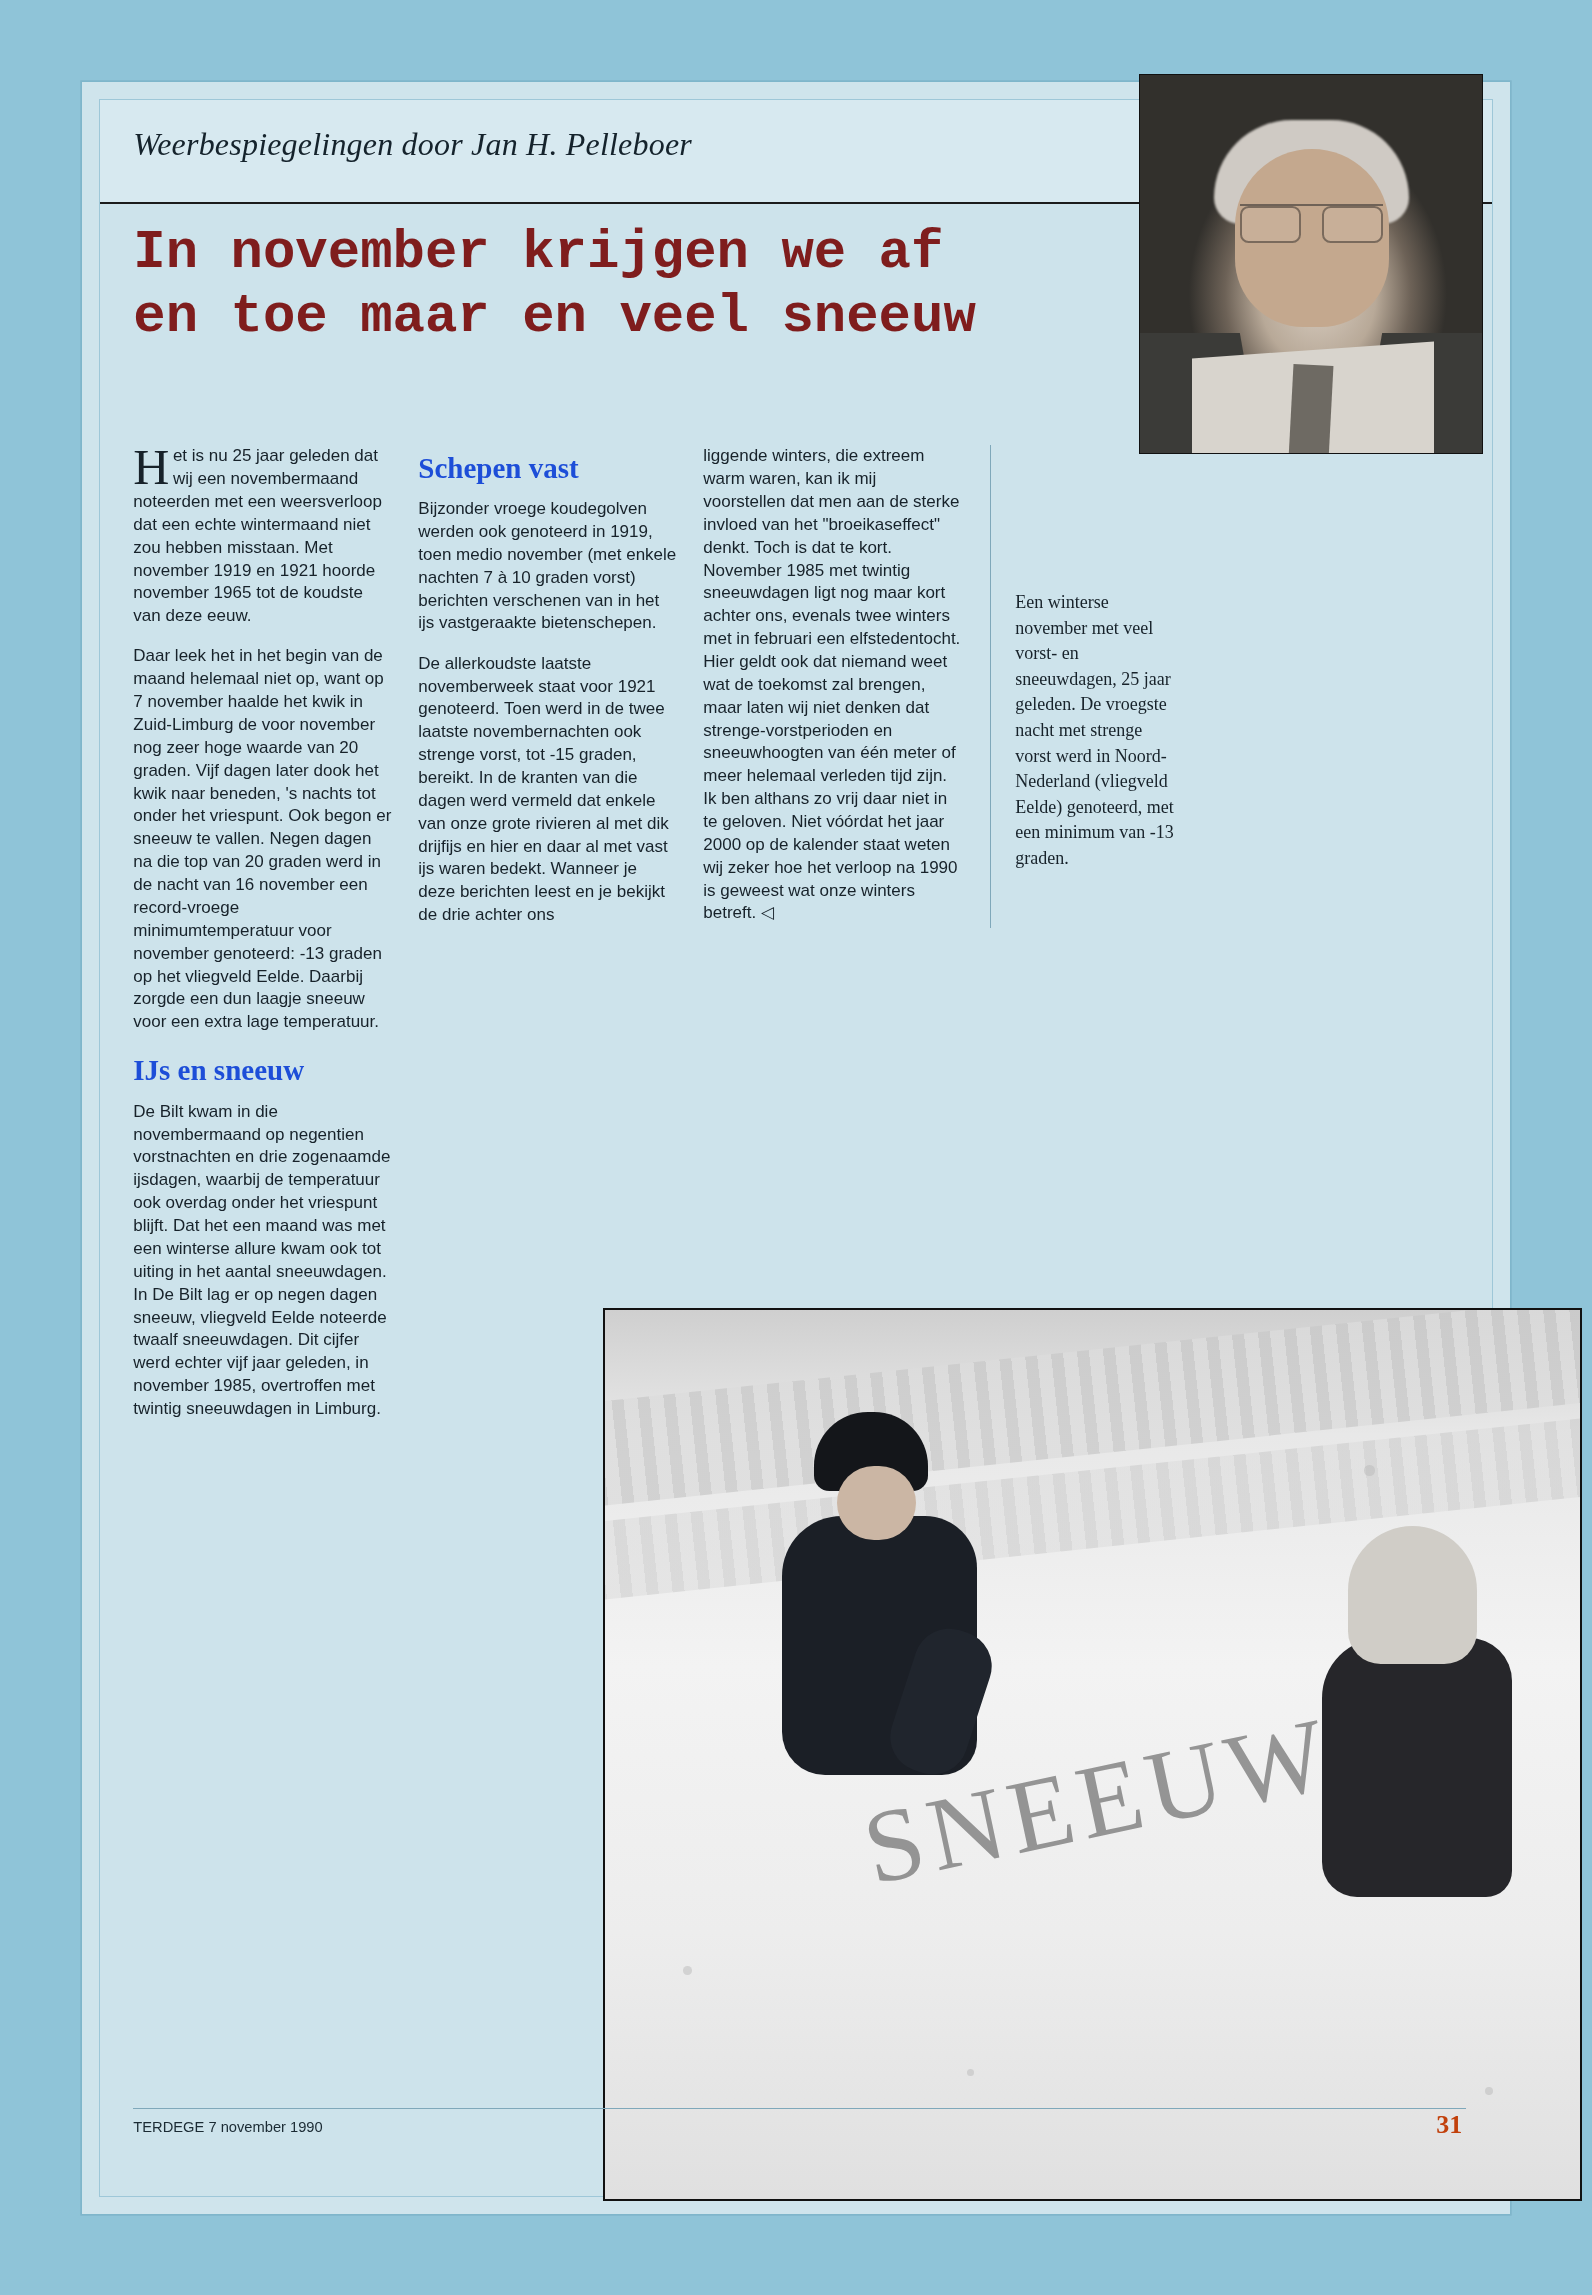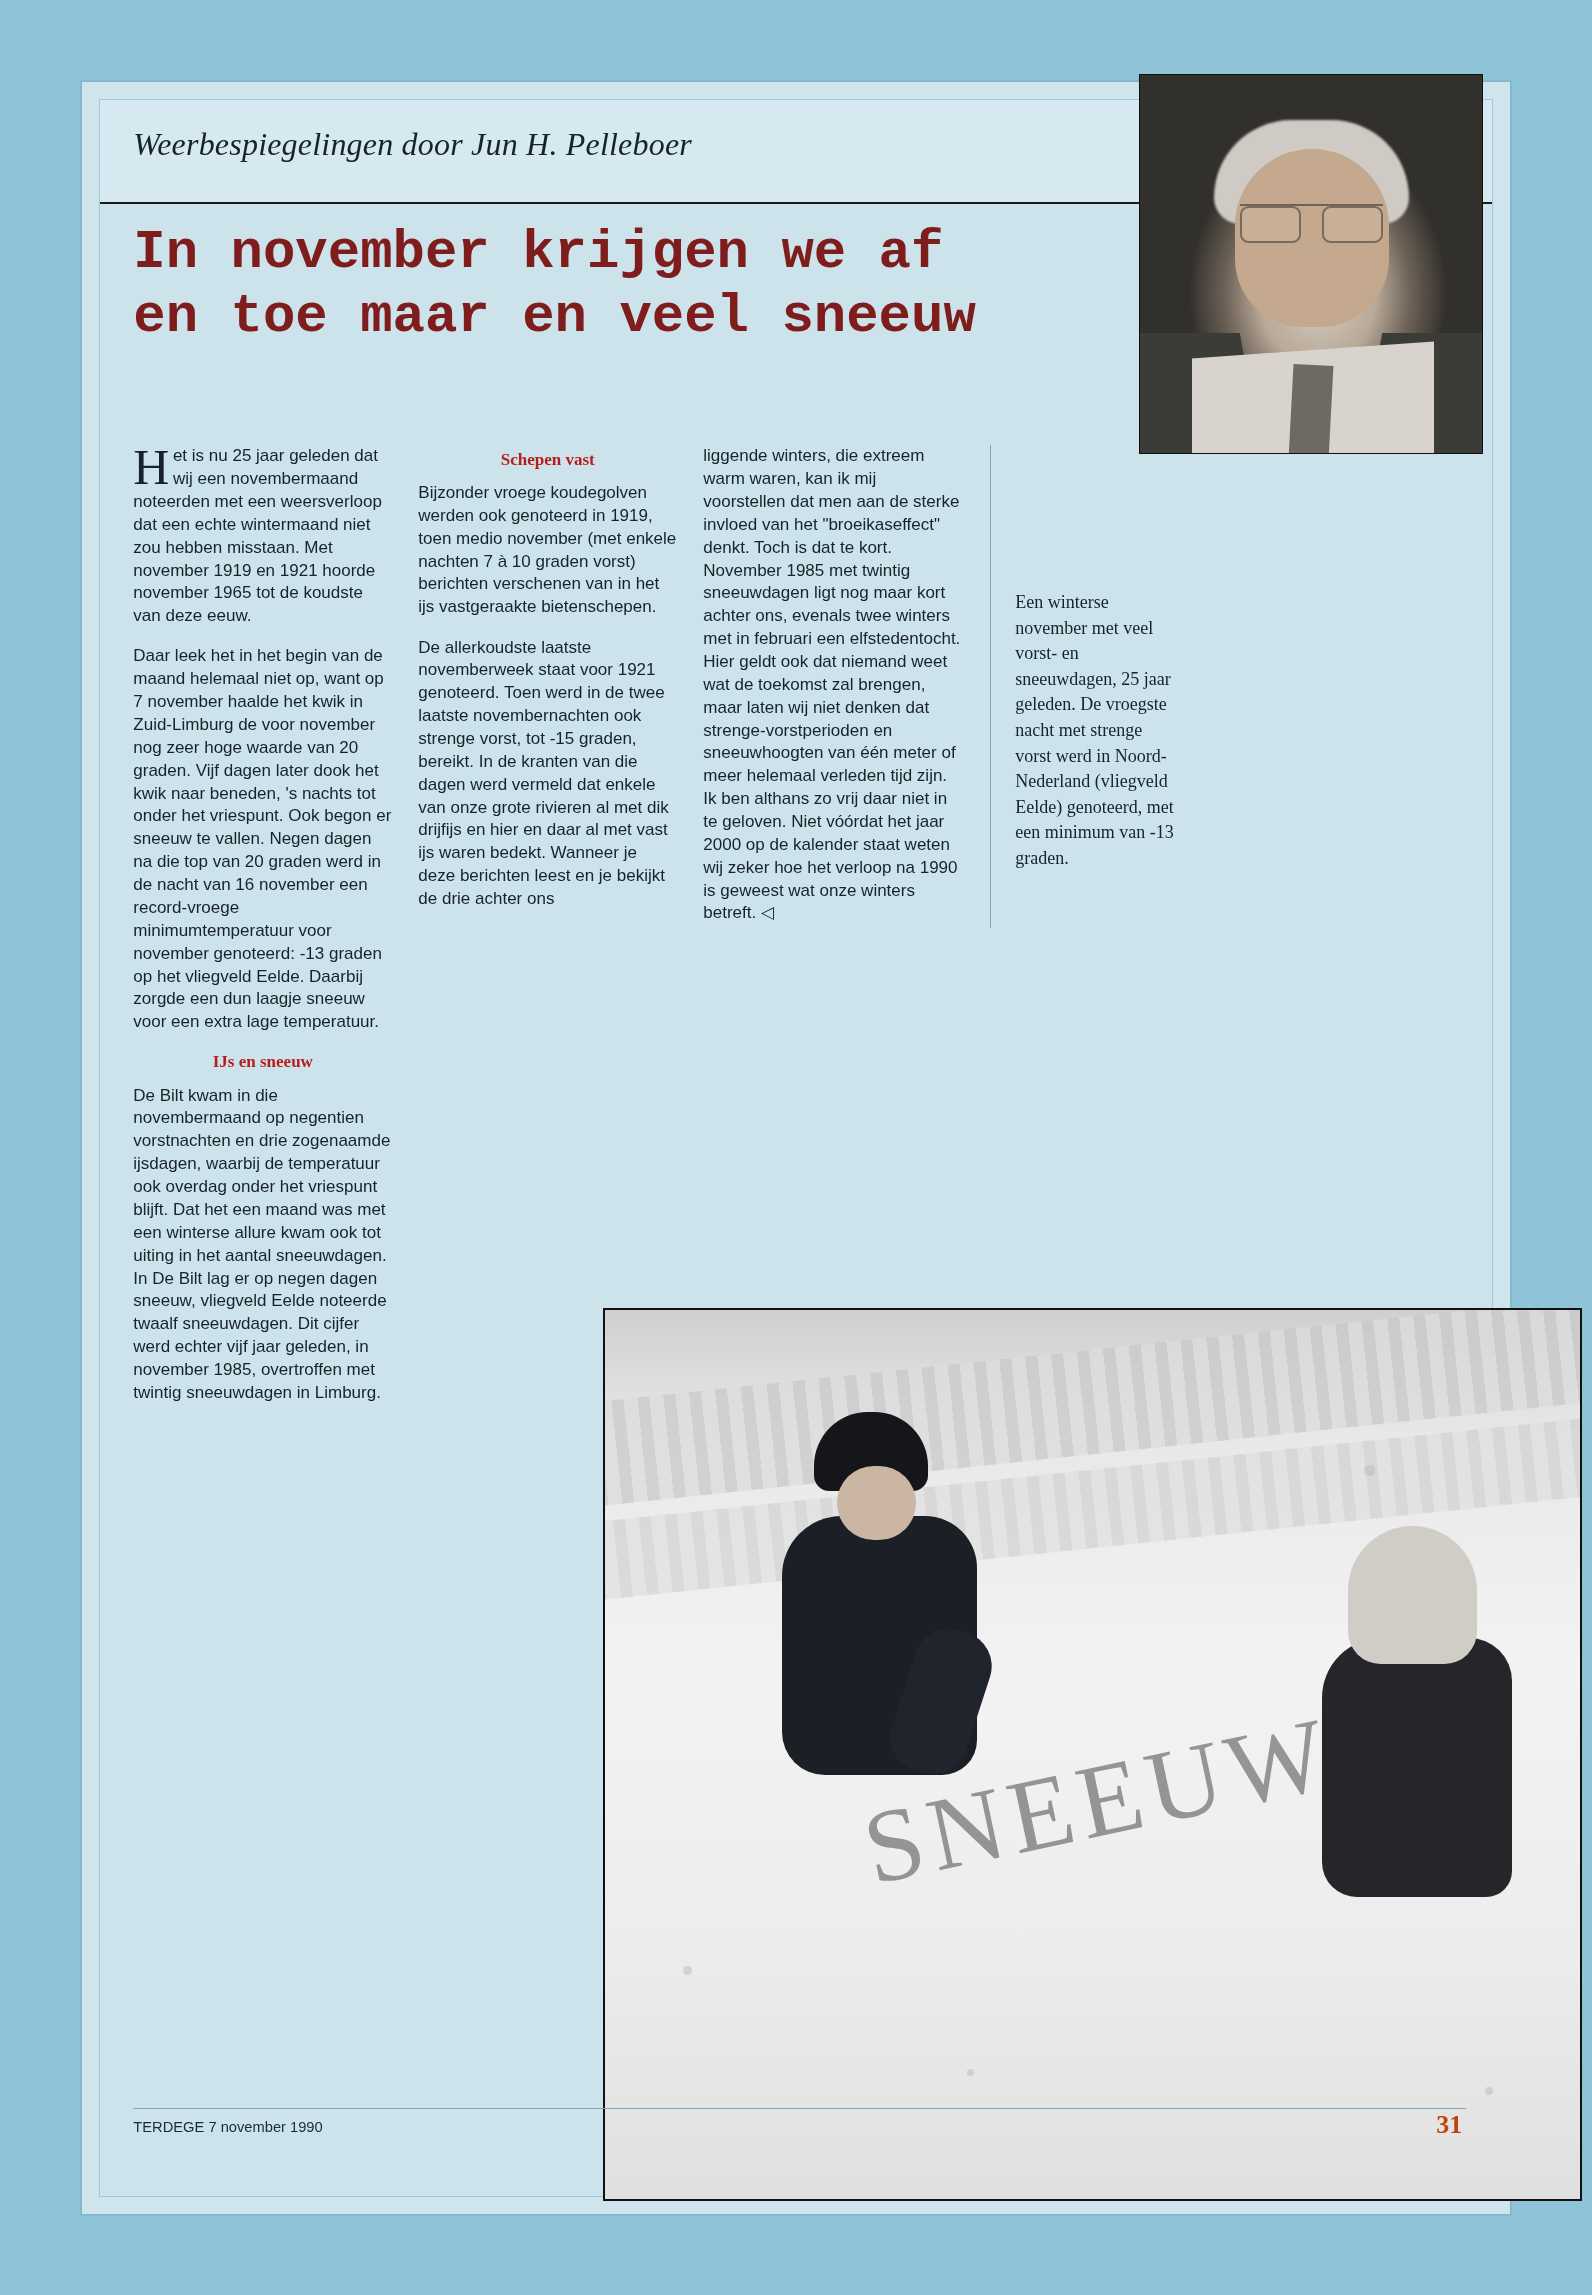--- a/index.html
+++ b/index.html
@@ -177,24 +177,23 @@
     float: left;
     font-family: "Liberation Serif", serif;
     font-size: 50px;
     line-height: 40px;
     padding: 1.7px 3.5px 0 0;
     font-weight: normal;
   }
   h3.sub {
     margin: 3.5px 0 10.4px 0;
     font-family: "Liberation Serif", serif;
-    font-size: 17px;
+    font-size: 29px;
     font-weight: bold;
-    color: #b91c1c;
-    text-align: center;
+    color: #1d4ed8;
   }
 
   
   .photo {
     position: absolute;
     left: 503px;
     top: 1208px;
     width: 975px;
     height: 889px;
     border: 2.6px solid #111;
@@ -304,21 +303,21 @@
     color: #c2410c;
   }
 </style>
 </head>
 <body>
 
 <div class="page">
   <div class="inner">
 
     <div class="header-band">
-      <div class="kicker">Weerbespiegelingen door Jun H. Pelleboer</div>
+      <div class="kicker">Weerbespiegelingen door Jan H. Pelleboer</div>
     </div>
 
     <div class="portrait">
       <div class="bgtone"></div>
       <div class="jacket-l"></div>
       <div class="jacket-r"></div>
       <div class="collar"></div>
       <div class="tie"></div>
       <div class="hair"></div>
       <div class="face"></div>

